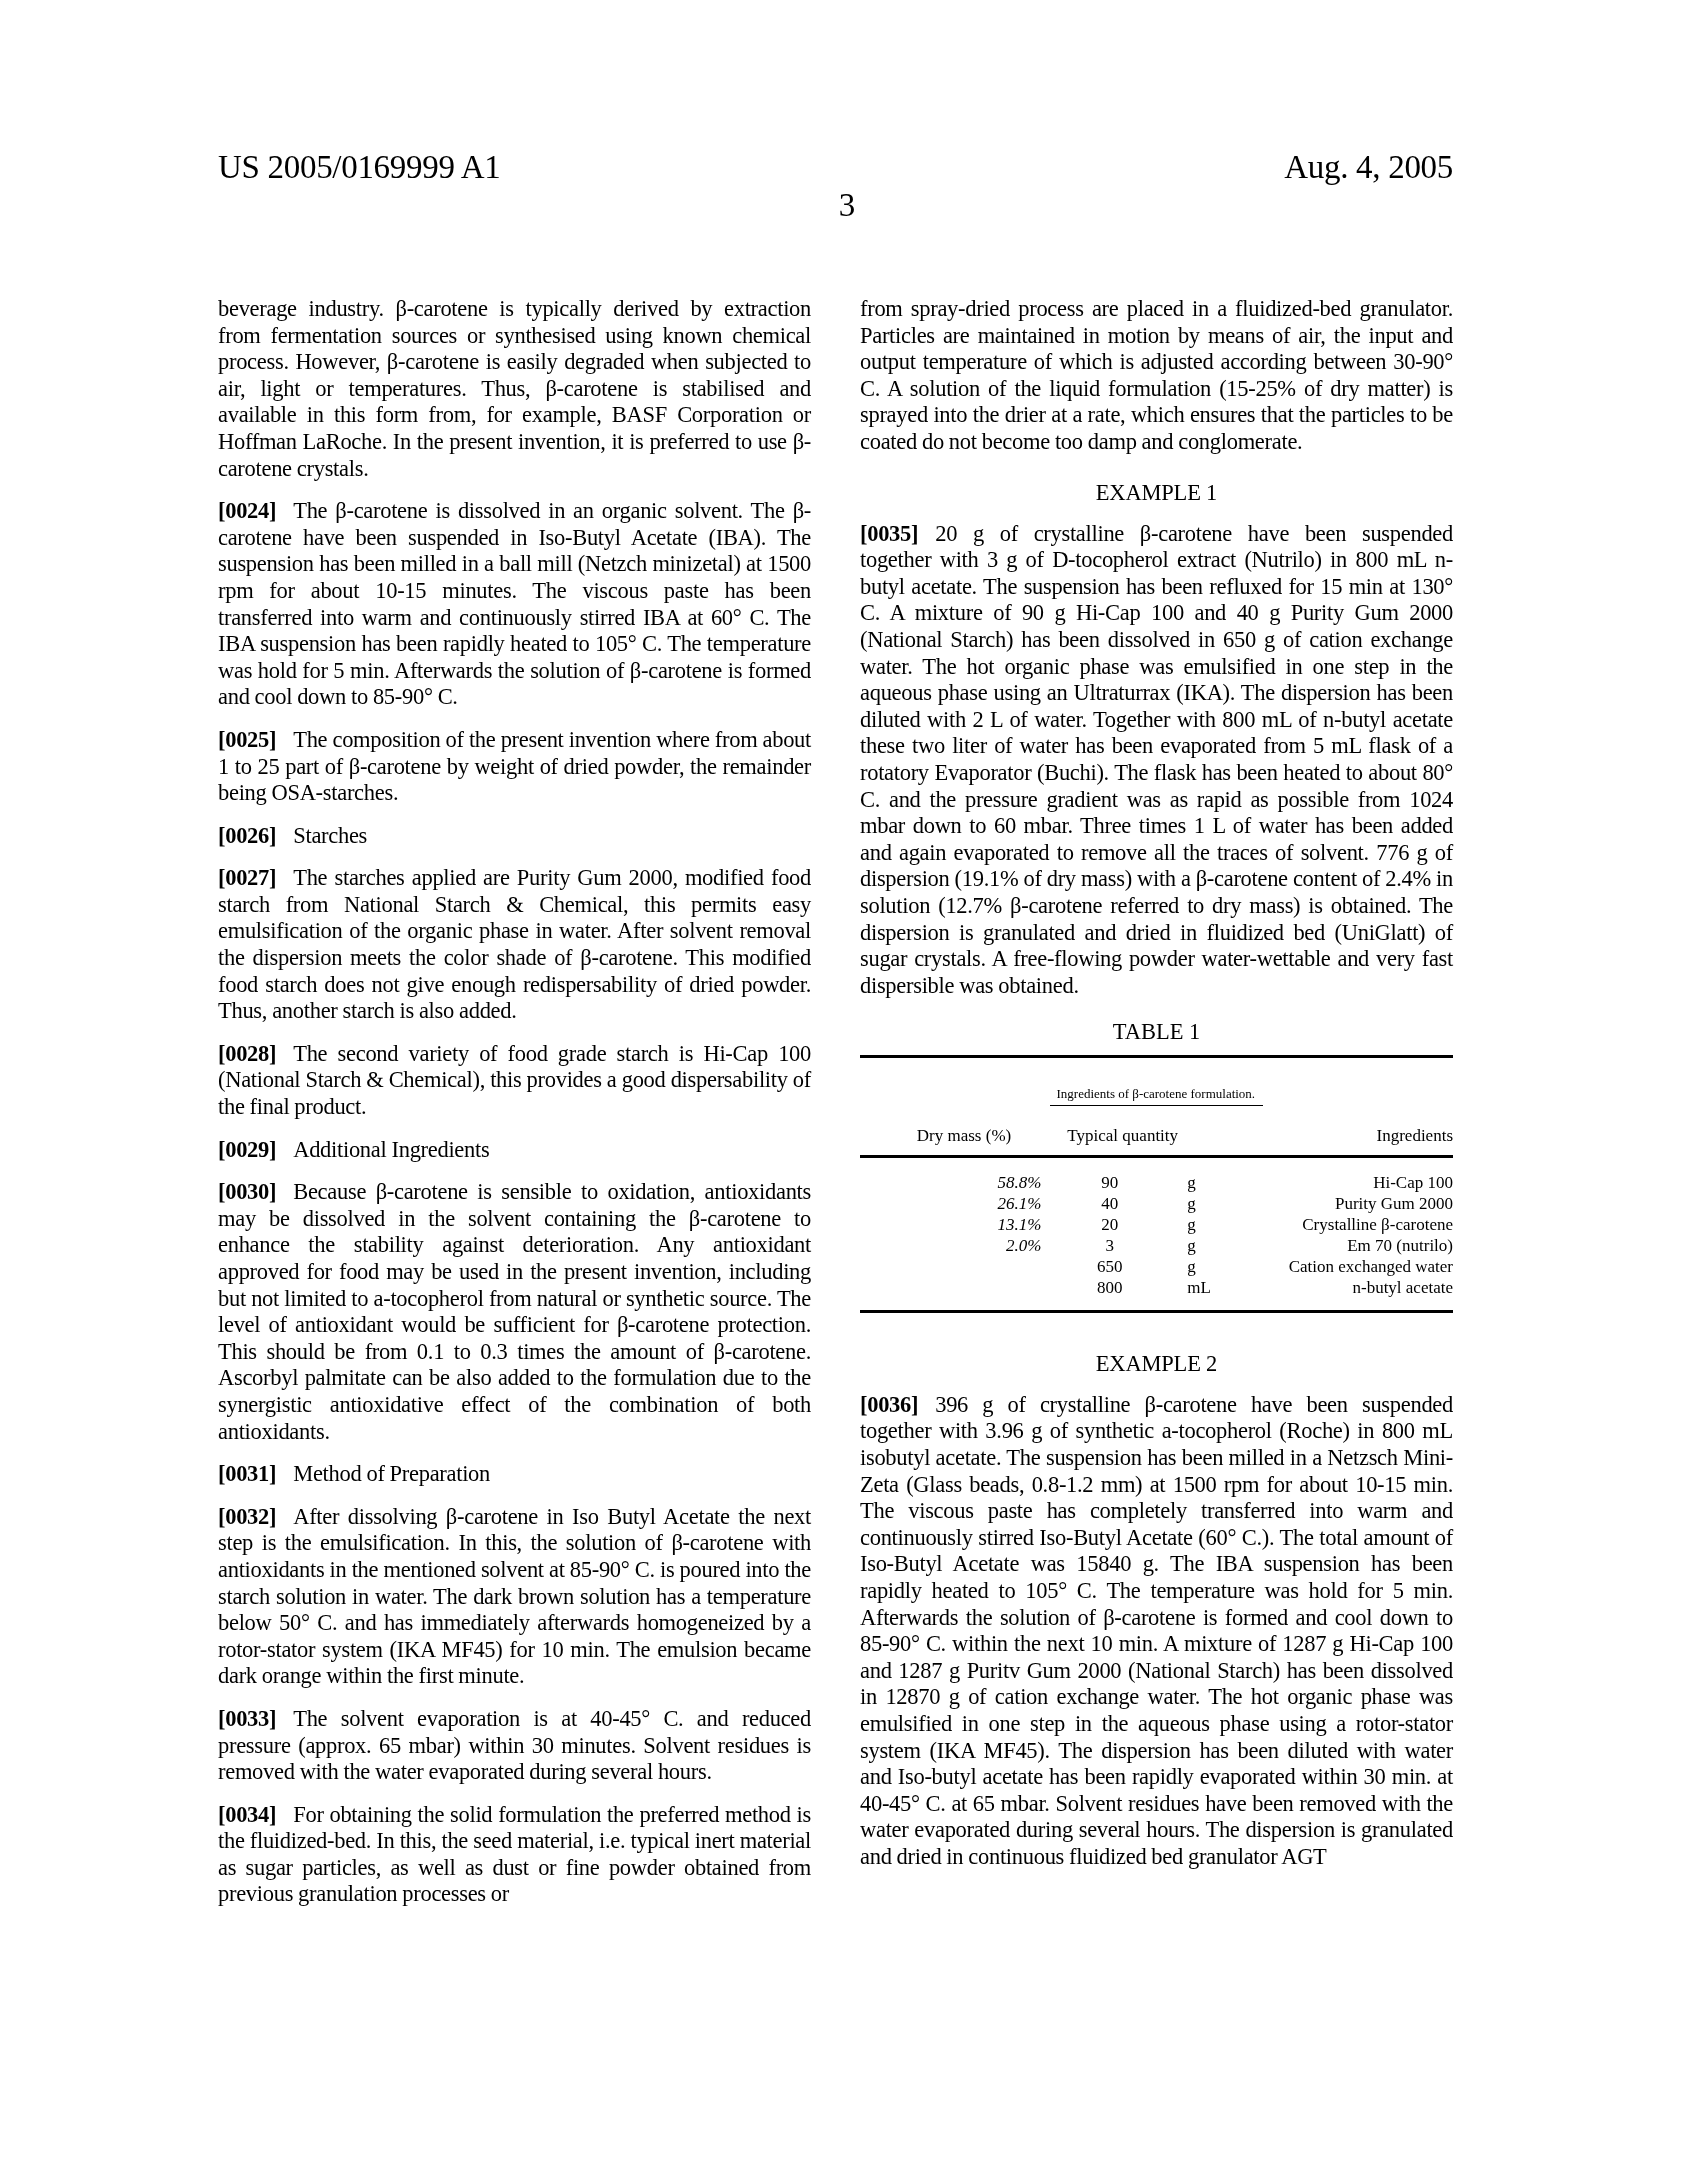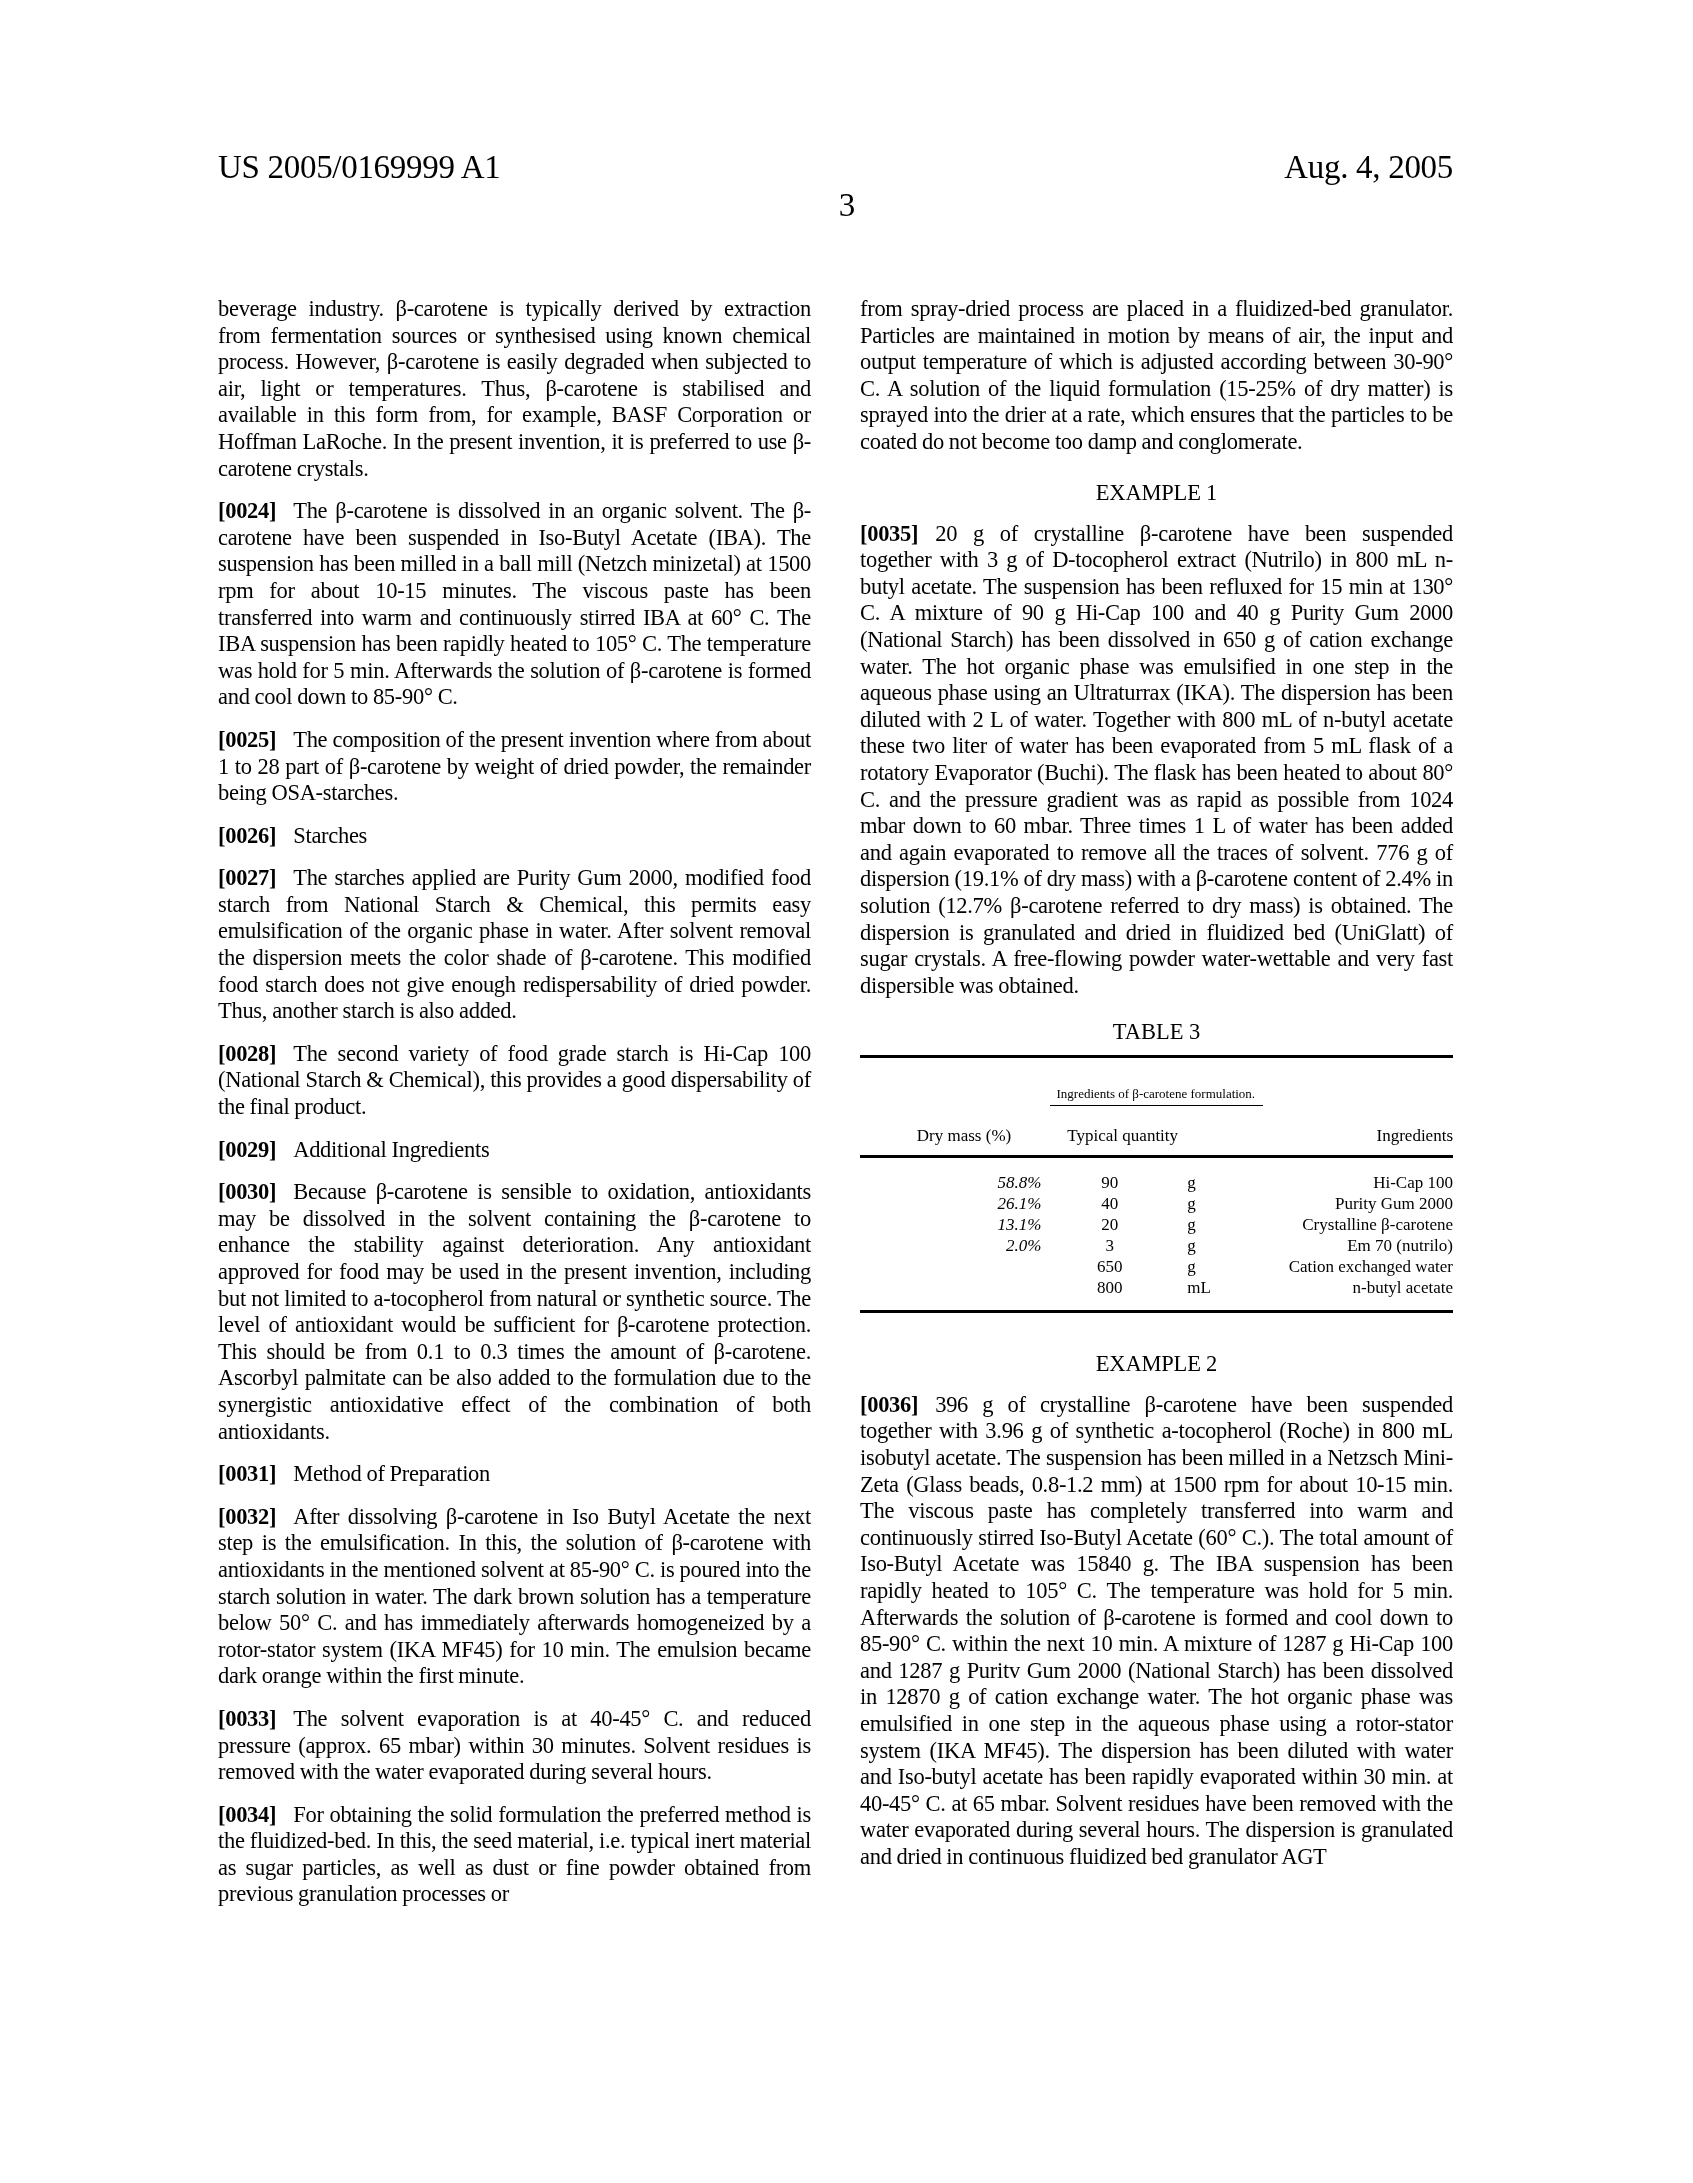--- a/index.html
+++ b/index.html
@@ -141,21 +141,21 @@
 </div>
 <div class="page-number">3</div>
 
 <div class="column col-left">
   <p class="para continuation">beverage industry. β-carotene is typically derived by extraction from fermentation sources or synthesised using known chemical process. However, β-carotene is easily degraded when subjected to air, light or temperatures. Thus, β-carotene is stabilised and available in this form from, for example, BASF Corporation or Hoffman LaRoche. In the present invention, it is preferred to use β-carotene crystals.</p>
 
   <p class="para">
     <span class="para-num">[<span>0024</span>]</span><span class="para-gap"></span><span>The β-carotene is dissolved in an organic solvent. The β-carotene have been suspended in Iso-Butyl Acetate (IBA). The suspension has been milled in a ball mill (Netzch minizetal) at 1500 rpm for about 10-15 minutes. The viscous paste has been transferred into warm and continuously stirred IBA at 60° C. The IBA suspension has been rapidly heated to 105° C. The temperature was hold for 5 min. Afterwards the solution of β-carotene is formed and cool down to 85-90° C.</span>
   </p>
   <p class="para">
-    <span class="para-num">[<span>0025</span>]</span><span class="para-gap"></span><span>The composition of the present invention where from about 1 to 28 part of β-carotene by weight of dried powder, the remainder being OSA-starches.</span>
+    <span class="para-num">[<span>0025</span>]</span><span class="para-gap"></span><span>The composition of the present invention where from about 1 to 25 part of β-carotene by weight of dried powder, the remainder being OSA-starches.</span>
   </p>
   <p class="para">
     <span class="para-num">[<span>0026</span>]</span><span class="para-gap"></span><span>Starches</span>
   </p>
   <p class="para">
     <span class="para-num">[<span>0027</span>]</span><span class="para-gap"></span><span>The starches applied are Purity Gum 2000, modified food starch from National Starch &amp; Chemical, this permits easy emulsification of the organic phase in water. After solvent removal the dispersion meets the color shade of β-carotene. This modified food starch does not give enough redispersability of dried powder. Thus, another starch is also added.</span>
   </p>
   <p class="para">
     <span class="para-num">[<span>0028</span>]</span><span class="para-gap"></span><span>The second variety of food grade starch is Hi-Cap 100 (National Starch &amp; Chemical), this provides a good dispersability of the final product.</span>
   </p>
@@ -181,21 +181,21 @@
 
 <div class="column col-right">
   <p class="para continuation">from spray-dried process are placed in a fluidized-bed granulator. Particles are maintained in motion by means of air, the input and output temperature of which is adjusted according between 30-90° C. A solution of the liquid formulation (15-25% of dry matter) is sprayed into the drier at a rate, which ensures that the particles to be coated do not become too damp and conglomerate.</p>
 
   <div class="example-heading">EXAMPLE 1</div>
   <p class="para">
     <span class="para-num">[<span>0035</span>]</span><span class="para-gap"></span><span>20 g of crystalline β-carotene have been suspended together with 3 g of D-tocopherol extract (Nutrilo) in 800 mL n-butyl acetate. The suspension has been refluxed for 15 min at 130° C. A mixture of 90 g Hi-Cap 100 and 40 g Purity Gum 2000 (National Starch) has been dissolved in 650 g of cation exchange water. The hot organic phase was emulsified in one step in the aqueous phase using an Ultraturrax (IKA). The dispersion has been diluted with 2 L of water. Together with 800 mL of n-butyl acetate these two liter of water has been evaporated from 5 mL flask of a rotatory Evaporator (Buchi). The flask has been heated to about 80° C. and the pressure gradient was as rapid as possible from 1024 mbar down to 60 mbar. Three times 1 L of water has been added and again evaporated to remove all the traces of solvent. 776 g of dispersion (19.1% of dry mass) with a β-carotene content of 2.4% in solution (12.7% β-carotene referred to dry mass) is obtained. The dispersion is granulated and dried in fluidized bed (UniGlatt) of sugar crystals. A free-flowing powder water-wettable and very fast dispersible was obtained.</span>
   </p>
 
   <div class="table-block">
-    <div class="table-title">TABLE 3</div>
+    <div class="table-title">TABLE 1</div>
     <div class="rule-thick"></div>
     <div class="table-caption-row">
       <span class="table-caption">Ingredients of β-carotene formulation.</span>
     </div>
     <table class="ingredients">
       <thead>
         <tr>
           <th class="col-dry-h">Dry mass (%)</th>
           <th class="col-qty-h" colspan="1">Typical quantity</th>
           <th class="col-unit"></th>

